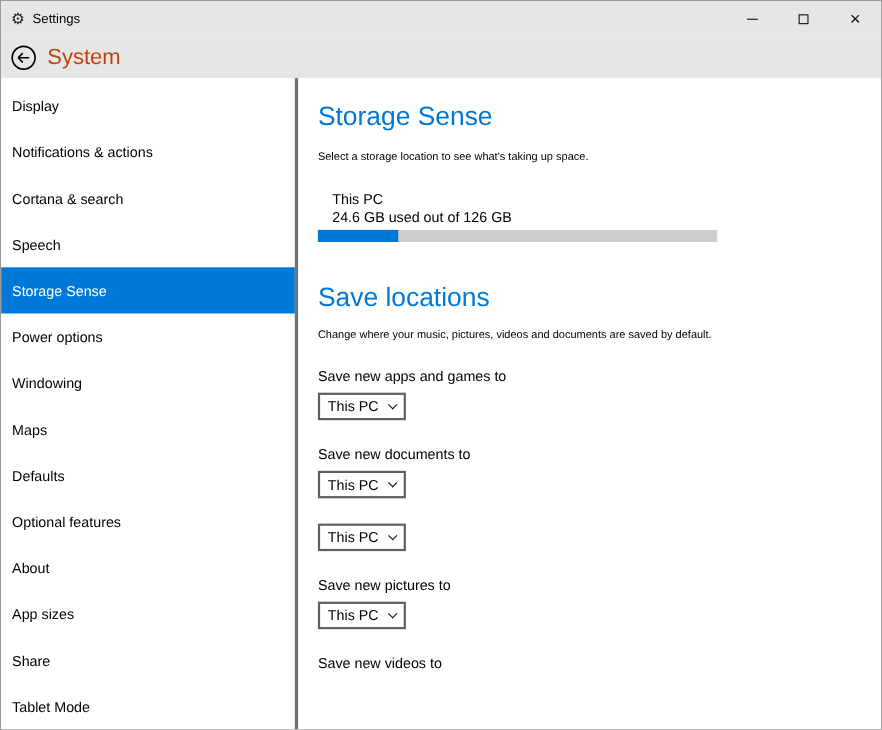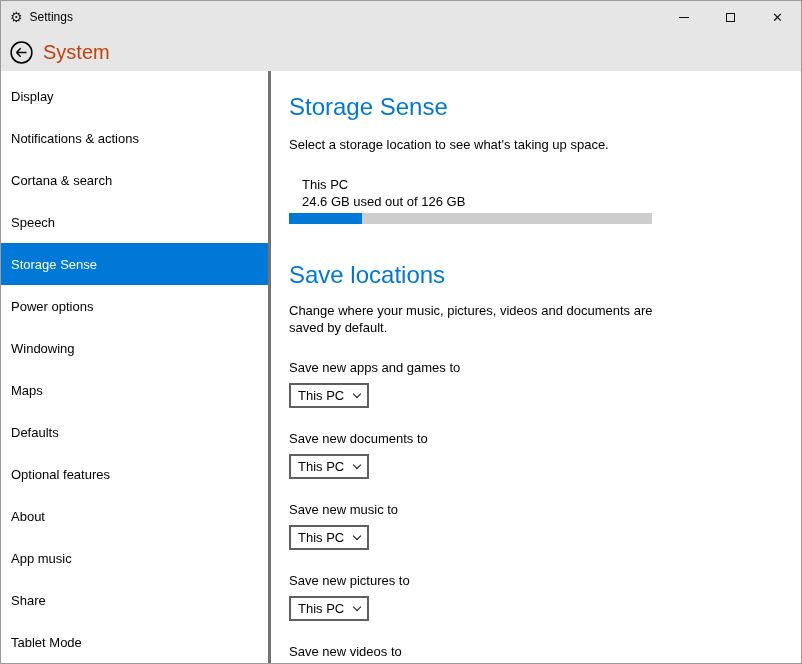--- a/index.html
+++ b/index.html
@@ -32,21 +32,21 @@
   .search-box input::placeholder{color:#767676;opacity:1;}
   
   .content{flex:1;display:flex;min-height:0;}
   .sidebar{width:270px;flex:0 0 auto;background:#fff;border-right:3px solid #737373;padding-top:4px;}
   .nav-item{height:42px;display:flex;align-items:center;padding-left:10px;font-size:13px;cursor:pointer;}
   .nav-item.selected,.nav-item.selected:hover{background:var(--accent);color:#fff;}
   .main{flex:1;padding:0 20px 0 18px;overflow:hidden;}
   .section-heading{font-size:24px;font-weight:300;color:var(--accent);}
   .heading-storage{margin-top:22px;}
   .heading-save{margin-top:37px;}
-  .desc{font-size:13px;margin-top:15px;line-height:1.35;}
+  .desc{font-size:10px;margin-top:15px;line-height:1.35;}
   .desc-save{margin-top:13px;max-width:390px;}
   
   .drive{margin-top:23px;width:363px;cursor:pointer;}
   .drive-name,.drive-usage{font-size:13px;padding-left:13px;}
   .drive-usage{margin-top:2px;}
   .progress-track{margin-top:4px;width:100%;height:11px;background:var(--track);}
   .progress-fill{height:100%;background:var(--accent);width:0;}
   
   .field{margin-top:23px;}
   .field-label{font-size:13px;}
@@ -128,21 +128,21 @@
 
         <div class="nav-item">
           <span>Optional features</span>
         </div>
 
         <div class="nav-item">
           <span>About</span>
         </div>
 
         <div class="nav-item">
-          <span>App music</span>
+          <span>App sizes</span>
         </div>
 
         <div class="nav-item">
           <span>Share</span>
         </div>
 
         <div class="nav-item">
           <span>Tablet Mode</span>
         </div>
 
@@ -176,21 +176,20 @@
 
           <div class="field">
             <div class="field-label">Save new documents to</div>
             <div class="combobox">
               <span>This PC</span>
               <span class="chevron"></span>
             </div>
           </div>
 
           <div class="field">
-            <div class="field-label">Save new music to</div>
             <div class="combobox">
               <span>This PC</span>
               <span class="chevron"></span>
             </div>
           </div>
 
           <div class="field">
             <div class="field-label">Save new pictures to</div>
             <div class="combobox">
               <span>This PC</span>

